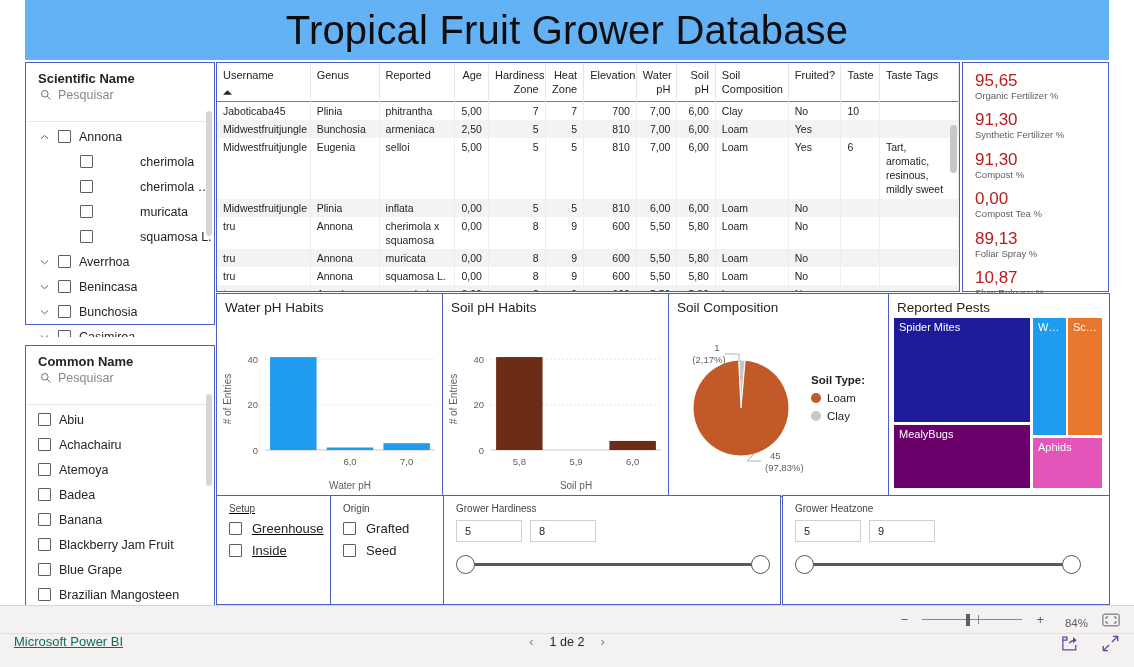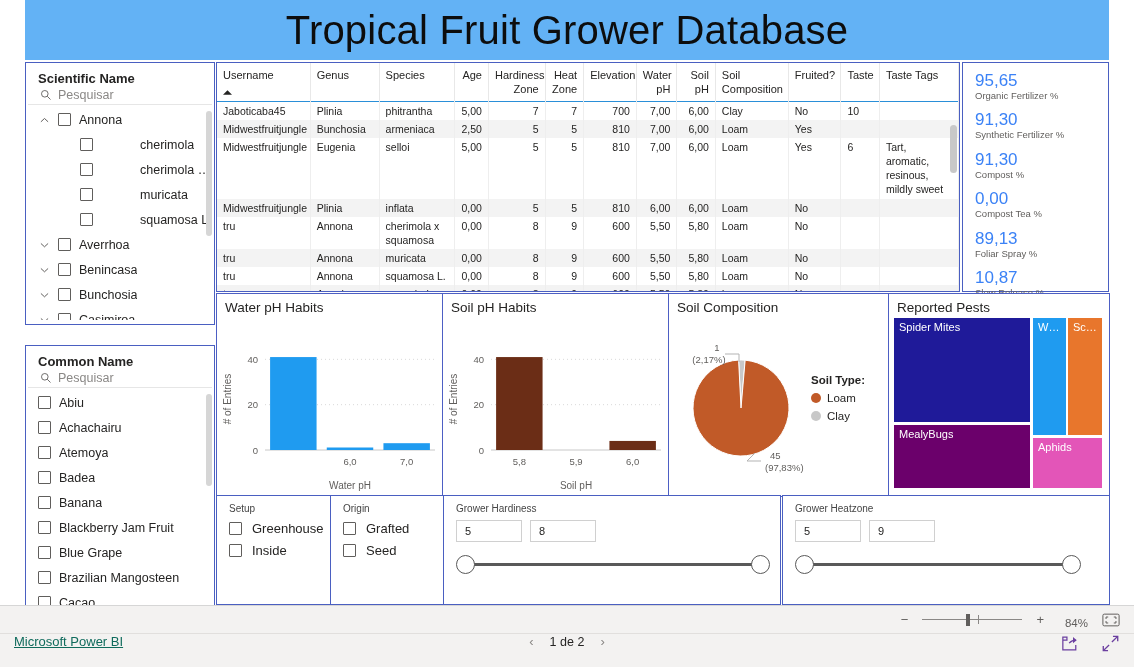--- a/index.html
+++ b/index.html
@@ -43,21 +43,21 @@
   }
 
   
   .slicer { border: 1px solid #4a5fc1; background: #fff; }
   .slicer-header {
     font-size: 13px; font-weight: bold; color: #252423;
     padding: 8px 0 2px 12px;
   }
   .slicer-search {
     display: flex; align-items: center; gap: 6px;
-    padding: 0 10px 2px 12px; border-bottom: 1px solid #e6e6e6;
+    padding: 0 10px 19px 12px; border-bottom: 1px solid #e6e6e6;
     margin: 0 2px 2px 2px;
   }
   .slicer-search .sicon { width: 12px; height: 12px; flex: none; display:block; }
   .slicer-search .stext { font-size: 12.5px; color: #8a8886; }
   .slicer-body { position: relative; overflow: hidden; }
   .slicer-row {
     display: flex; align-items: center; gap: 8px;
     height: 25px; padding-left: 12px; font-size: 12.5px; color: #252423;
   }
   .slicer-row.indent { padding-left: 54px; gap: 47px; }
@@ -90,21 +90,21 @@
   table.grid td.num { text-align: right; }
   table.grid tbody tr.alt { background: #f3f3f3; }
   .sortcaret { display:block; margin-top: 2px; }
   .tbl-scroll {
     position: absolute; right: 2px; width: 7px; background: #c8c8c8; border-radius: 4px;
   }
 
   
   .kpis { position: absolute; border: 1px solid #4a5fc1; background: #fff; padding: 8px 0 0 12px; }
   .kpi { margin-bottom: 9px; }
-  .kpi-value { font-size: 17px; color: #3b82f6; line-height: 1.12; }
+  .kpi-value { font-size: 17px; color: #b91c1c; line-height: 1.12; }
   .kpi-label { font-size: 9.5px; color: #605e5c; line-height: 1.2; }
 
   
   .chart-area { position: absolute; left: 0; right: 0; top: 22px; bottom: 0; }
   .axis-label { font-size: 9.5px; fill: #605e5c; font-family: "Liberation Sans", sans-serif; }
   .axis-title { font-size: 10px; fill: #605e5c; font-family: "Liberation Sans", sans-serif; }
 
   
   .legend-title { font-size: 11.5px; font-weight: bold; color: #252423; }
   .legend-row { display: flex; align-items: center; gap: 6px; font-size: 11.5px; color: #252423; margin-top: 6px; }
@@ -315,21 +315,21 @@
             <col style="width:52px">
             <col style="width:38px">
           <col style="width:78px">
         </colgroup>
         <thead>
             <tr id="thead-row">
               <th><span>Username</span><span class="sortcaret"><svg width="9" height="5" viewBox="0 0 10 5">
                     <path d="M5 0l5 5H0z" fill="#252423"></path>
                   </svg></span></th>
               <th><span>Genus</span></th>
-              <th><span>Species</span></th>
+              <th><span>Reported</span></th>
               <th class="num"><span>Age</span></th>
               <th class="num"><span>Hardiness Zone</span></th>
               <th class="num"><span>Heat Zone</span></th>
               <th class="num"><span>Elevation</span></th>
               <th class="num"><span>Water pH</span></th>
               <th class="num"><span>Soil pH</span></th>
               <th><span>Soil Composition</span></th>
               <th><span>Fruited?</span></th>
               <th><span>Taste</span></th>
               <th><span>Taste Tags</span></th>
@@ -575,21 +575,21 @@
           </div>
           <div class="tm-cell" style="left: 174px; top: 0px; width: 34px; height: 117px; background: rgb(232, 118, 44);">
             <span>Scale</span>
           </div>
           <div class="tm-cell" style="left: 139px; top: 120px; width: 69px; height: 50px; background: rgb(227, 85, 184);">
             <span>Aphids</span>
           </div>
         </div>
     </div>
 
-    <div class="fpanel" style="left:216px; top:495px; width:115px; height:110px;">
+    <div class="fpanel" style="left:216px; top:495px; width:115px; height:110px;text-decoration:underline;">
       <div class="fpanel-title">Setup</div>
       <div class="chk-row">
         <span class="chk-box"></span>
         <span>Greenhouse</span>
       </div>
       <div class="chk-row">
         <span class="chk-box"></span>
         <span>Inside</span>
       </div>
     </div>

